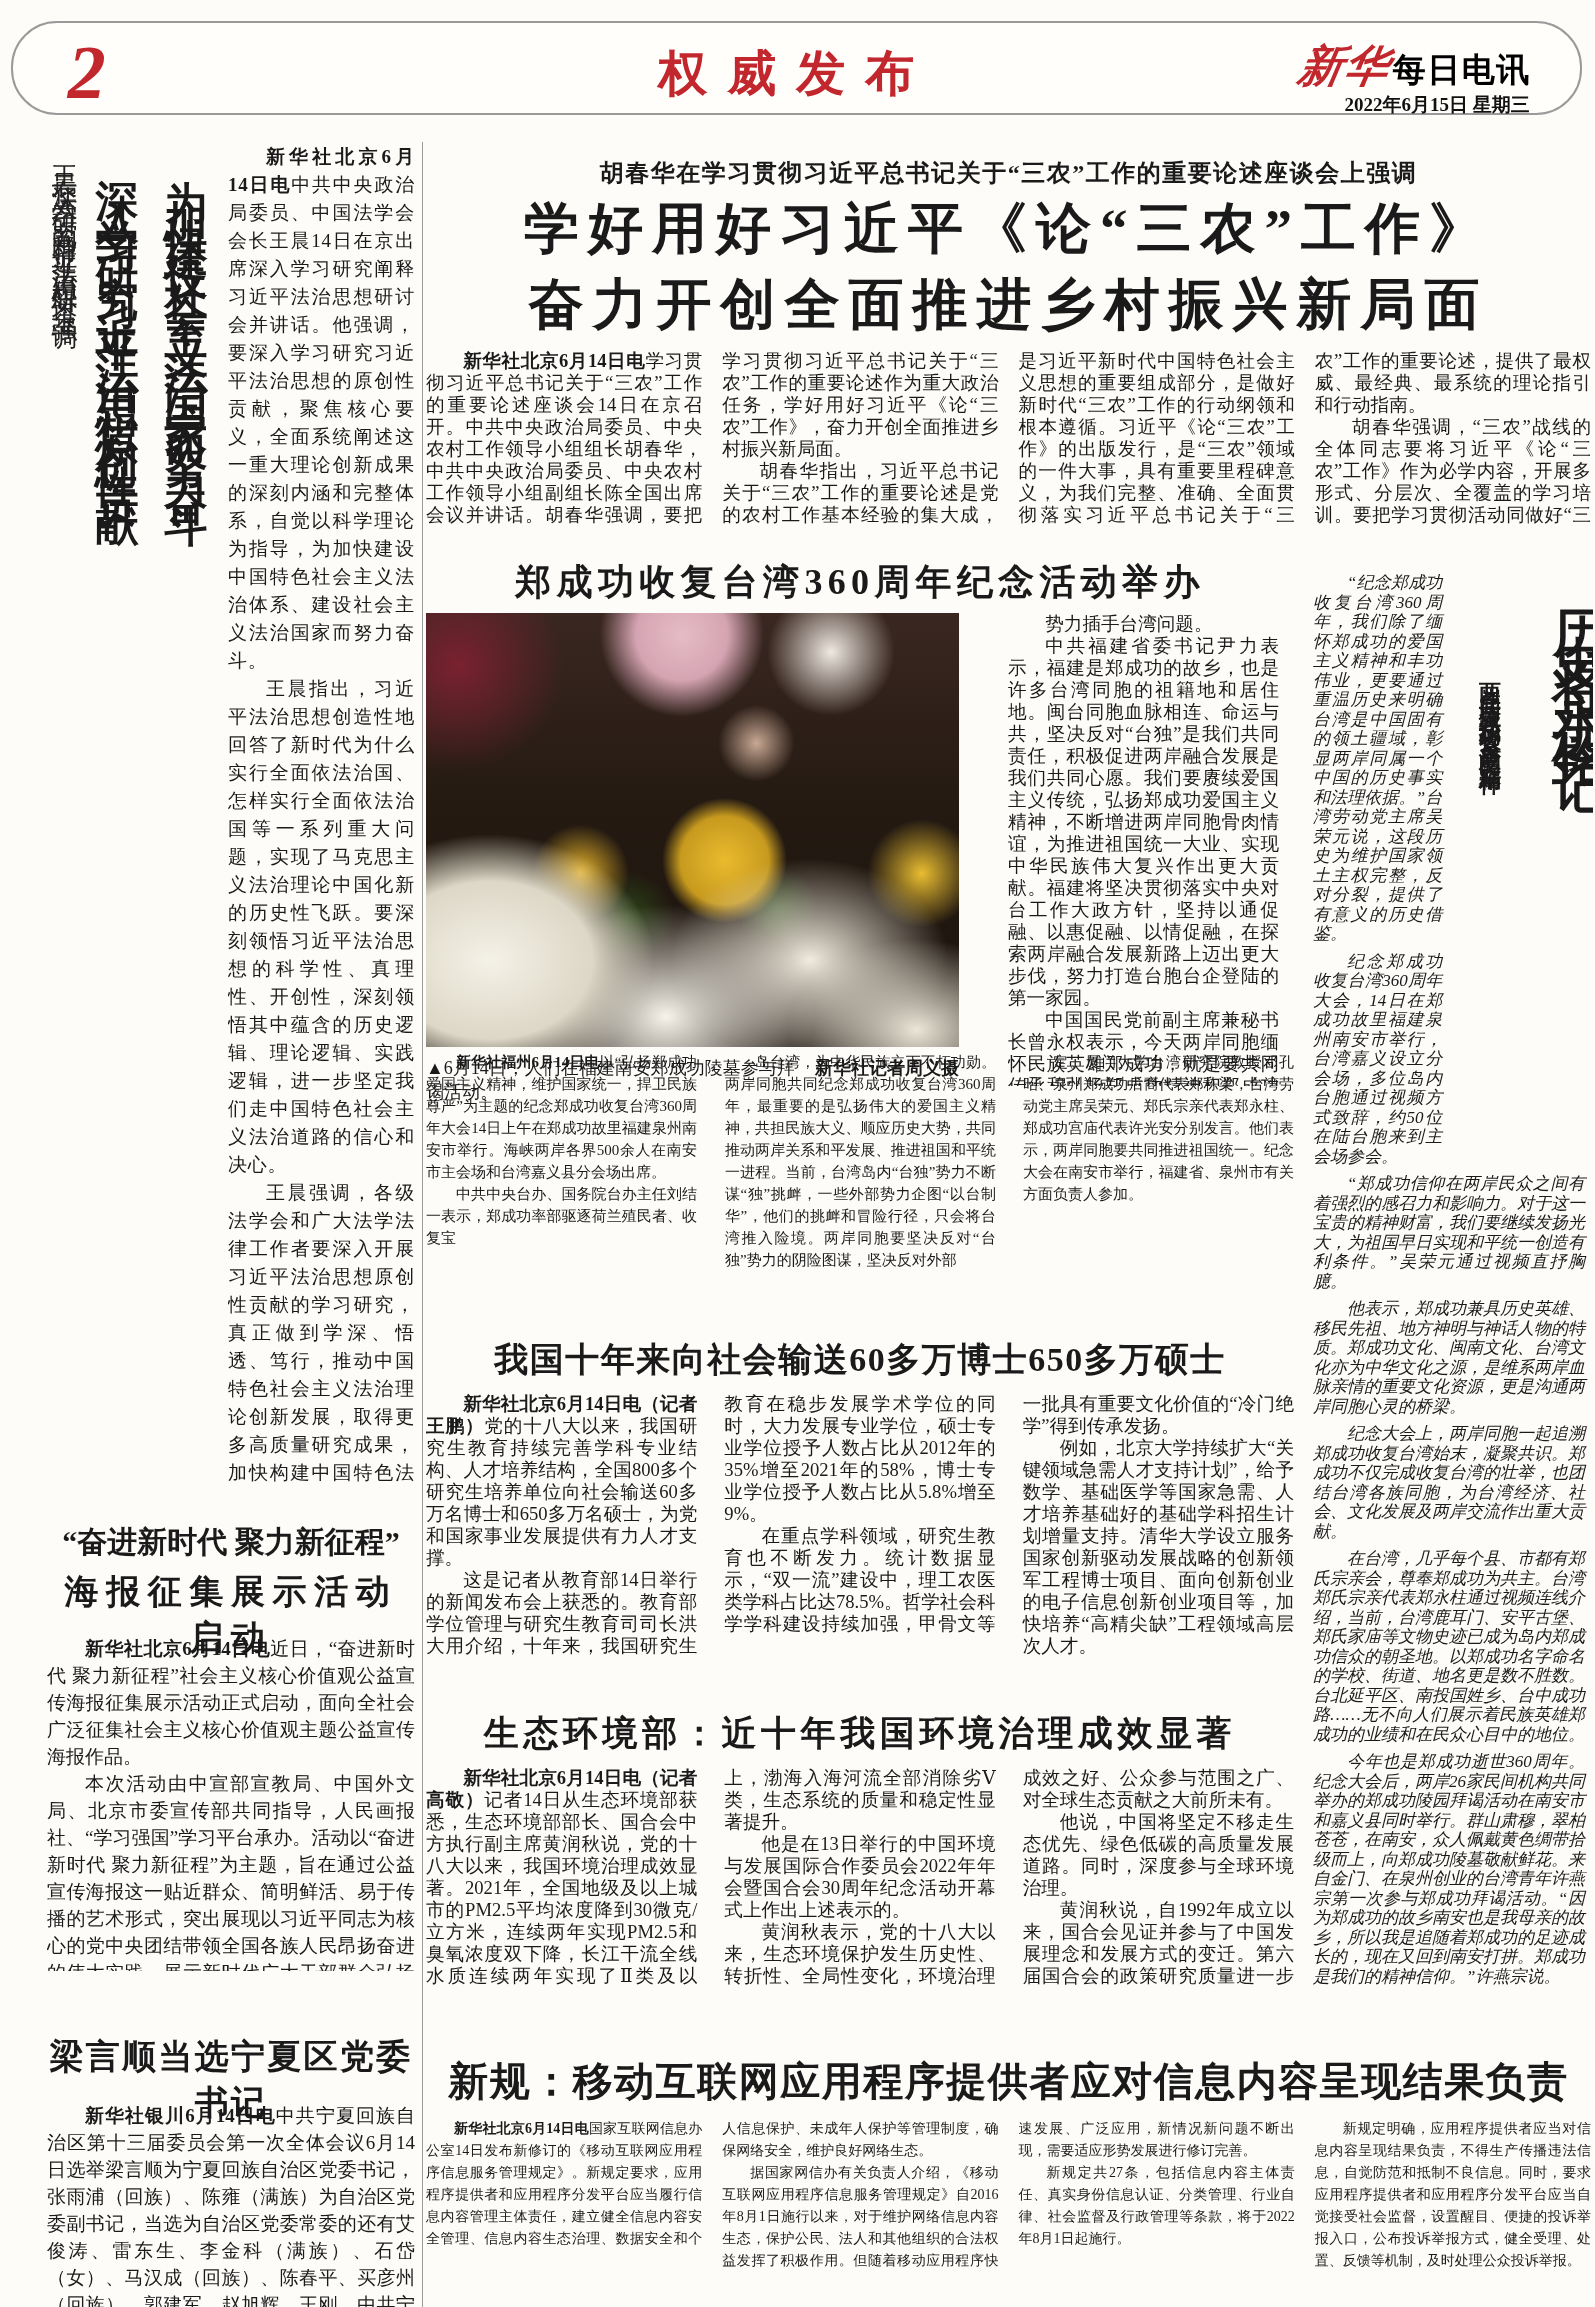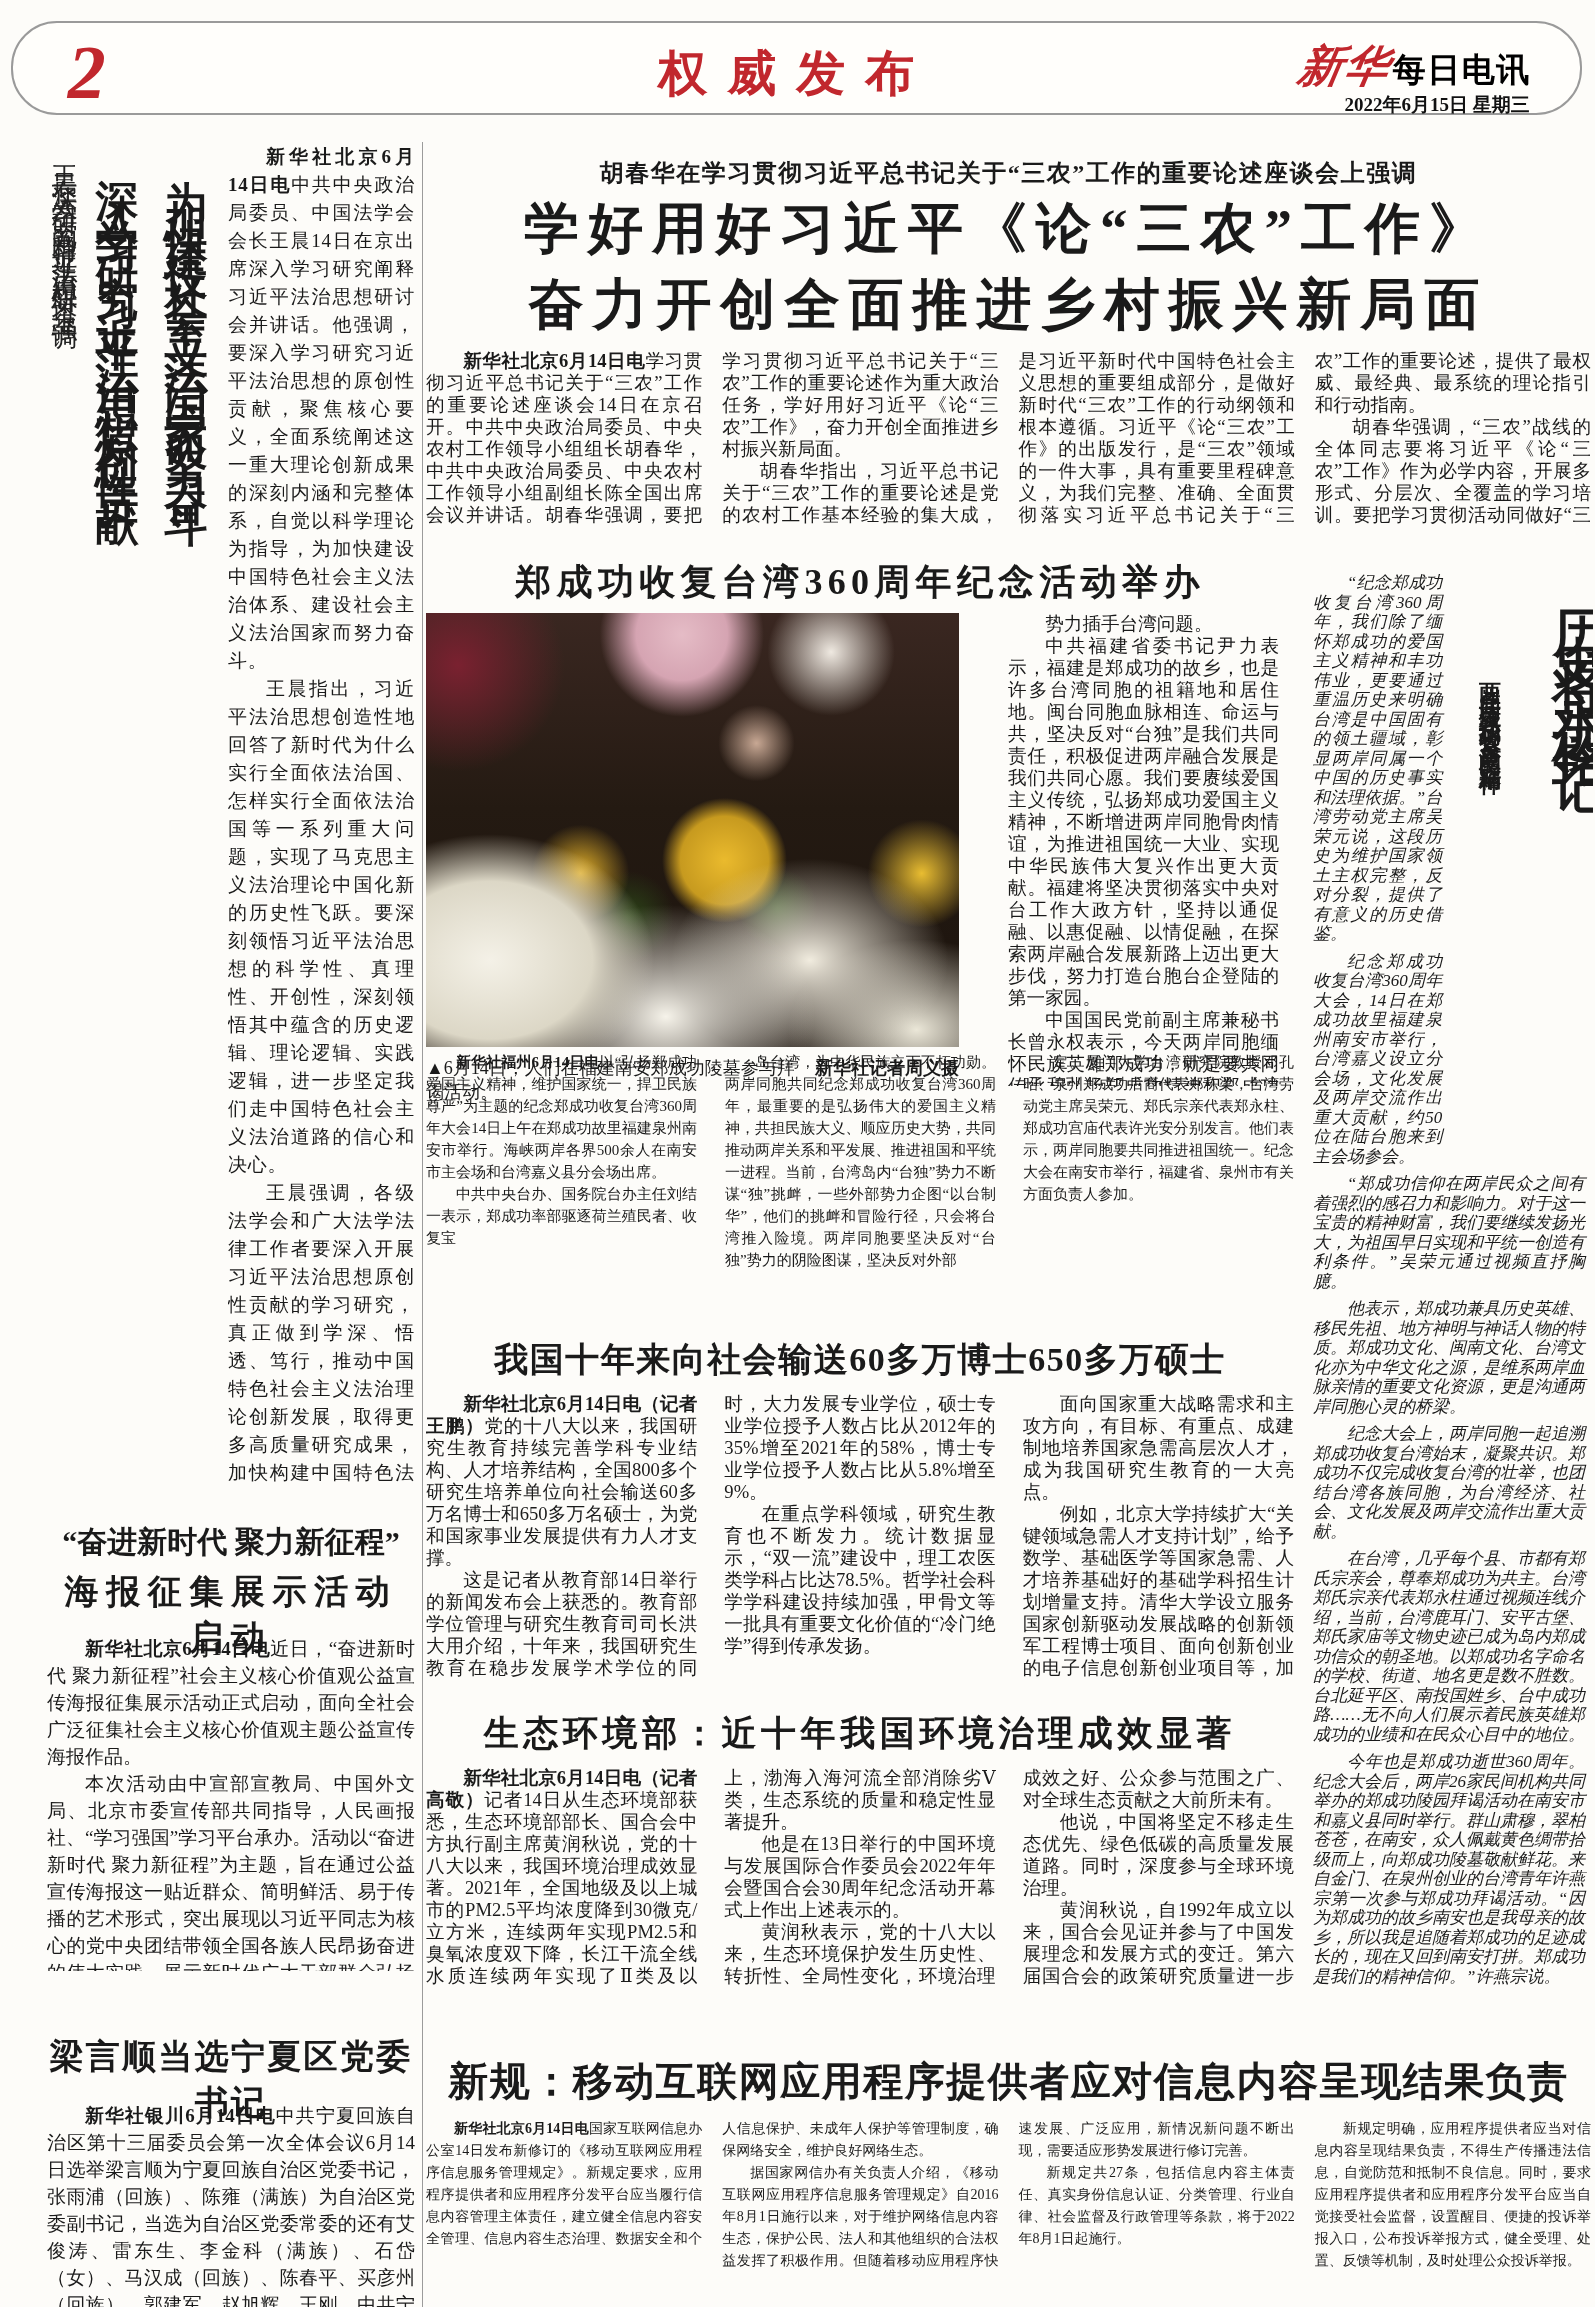--- a/index.html
+++ b/index.html
@@ -173,36 +173,35 @@
     <p class="para" data-name="paragraph"><span>定。厦门大学台湾研究院教授邓孔昭、泉州郑成功后裔代表郑栋梁，台湾劳动党主席吴荣元、郑氏宗亲代表郑永柱、郑成功宫庙代表许光安分别发言。他们表示，两岸同胞要共同推进祖国统一。纪念大会在南安市举行，福建省、泉州市有关方面负责人参加。</span></p>
   </div>
 
 <div class="feature" data-name="feature-article">
   <div class="feat-titles" data-name="feature-title-block">
     <div class="feat-headline" data-name="feature-headline">历史将永远铭记</div>
     <div class="feat-subtitle" data-name="feature-subtitle">两岸共同赓续郑成功收复台湾的民族精神</div>
   </div>
   <div class="jbody" data-name="feature-body">
       <p class="para" data-name="paragraph"><span>“纪念郑成功收复台湾360周年，我们除了缅怀郑成功的爱国主义精神和丰功伟业，更要通过重温历史来明确台湾是中国固有的领土疆域，彰显两岸同属一个中国的历史事实和法理依据。”台湾劳动党主席吴荣元说，这段历史为维护国家领土主权完整，反对分裂，提供了有意义的历史借鉴。</span></p>
-      <p class="para" data-name="paragraph"><span>纪念郑成功收复台湾360周年大会，14日在郑成功故里福建泉州南安市举行，台湾嘉义设立分会场，文化发展及两岸交流作出重大贡献，约50位在陆台胞来到主会场参会。</span></p>
+      <p class="para" data-name="paragraph"><span>纪念郑成功收复台湾360周年大会，14日在郑成功故里福建泉州南安市举行，台湾嘉义设立分会场，多位岛内台胞通过视频方式致辞，约50位在陆台胞来到主会场参会。</span></p>
       <p class="para" data-name="paragraph"><span>“郑成功信仰在两岸民众之间有着强烈的感召力和影响力。对于这一宝贵的精神财富，我们要继续发扬光大，为祖国早日实现和平统一创造有利条件。”吴荣元通过视频直抒胸臆。</span></p>
       <p class="para" data-name="paragraph"><span>他表示，郑成功兼具历史英雄、移民先祖、地方神明与神话人物的特质。郑成功文化、闽南文化、台湾文化亦为中华文化之源，是维系两岸血脉亲情的重要文化资源，更是沟通两岸同胞心灵的桥梁。</span></p>
       <p class="para" data-name="paragraph"><span>纪念大会上，两岸同胞一起追溯郑成功收复台湾始末，凝聚共识。郑成功不仅完成收复台湾的壮举，也团结台湾各族同胞，为台湾经济、社会、文化发展及两岸交流作出重大贡献。</span></p>
       <p class="para" data-name="paragraph"><span>在台湾，几乎每个县、市都有郑氏宗亲会，尊奉郑成功为共主。台湾郑氏宗亲代表郑永柱通过视频连线介绍，当前，台湾鹿耳门、安平古堡、郑氏家庙等文物史迹已成为岛内郑成功信众的朝圣地。以郑成功名字命名的学校、街道、地名更是数不胜数。台北延平区、南投国姓乡、台中成功路……无不向人们展示着民族英雄郑成功的业绩和在民众心目中的地位。</span></p>
       <p class="para" data-name="paragraph"><span>今年也是郑成功逝世360周年。纪念大会后，两岸26家民间机构共同举办的郑成功陵园拜谒活动在南安市和嘉义县同时举行。群山肃穆，翠柏苍苍，在南安，众人佩戴黄色绸带拾级而上，向郑成功陵墓敬献鲜花。来自金门、在泉州创业的台湾青年许燕宗第一次参与郑成功拜谒活动。“因为郑成功的故乡南安也是我母亲的故乡，所以我是追随着郑成功的足迹成长的，现在又回到南安打拼。郑成功是我们的精神信仰。”许燕宗说。</span></p>
     </div>
 
 </div>
 
 <div class="phd-h" data-name="phd-headline">我国十年来向社会输送60多万博士650多万硕士</div>
 <div class="phd-body jbody" data-name="phd-body">
     <p class="para" data-name="paragraph"><b class="lead" data-name="dateline-lead">新华社北京6月14日电（记者王鹏）</b><span>党的十八大以来，我国研究生教育持续完善学科专业结构、人才培养结构，全国800多个研究生培养单位向社会输送60多万名博士和650多万名硕士，为党和国家事业发展提供有力人才支撑。</span></p>
     <p class="para" data-name="paragraph"><span>这是记者从教育部14日举行的新闻发布会上获悉的。教育部学位管理与研究生教育司司长洪大用介绍，十年来，我国研究生教育在稳步发展学术学位的同时，大力发展专业学位，硕士专业学位授予人数占比从2012年的35%增至2021年的58%，博士专业学位授予人数占比从5.8%增至9%。</span></p>
     <p class="para" data-name="paragraph"><span>在重点学科领域，研究生教育也不断发力。统计数据显示，“双一流”建设中，理工农医类学科占比达78.5%。哲学社会科学学科建设持续加强，甲骨文等一批具有重要文化价值的“冷门绝学”得到传承发扬。</span></p>
-    <p class="para" data-name="paragraph"><span>面向国家重大战略需求和主攻方向，有目标、有重点、成建制地培养国家急需高层次人才，成为我国研究生教育的一大亮点。</span></p>
     <p class="para" data-name="paragraph"><span>例如，北京大学持续扩大“关键领域急需人才支持计划”，给予数学、基础医学等国家急需、人才培养基础好的基础学科招生计划增量支持。清华大学设立服务国家创新驱动发展战略的创新领军工程博士项目、面向创新创业的电子信息创新创业项目等，加快培养“高精尖缺”工程领域高层次人才。</span></p>
   </div>
 
 <div class="env-h" data-name="environment-headline">生态环境部：近十年我国环境治理成效显著</div>
 <div class="env-body jbody" data-name="environment-body">
     <p class="para" data-name="paragraph"><b class="lead" data-name="dateline-lead">新华社北京6月14日电（记者高敬）</b><span>记者14日从生态环境部获悉，生态环境部部长、国合会中方执行副主席黄润秋说，党的十八大以来，我国环境治理成效显著。2021年，全国地级及以上城市的PM2.5平均浓度降到30微克/立方米，连续两年实现PM2.5和臭氧浓度双下降，长江干流全线水质连续两年实现了Ⅱ类及以上，渤海入海河流全部消除劣Ⅴ类，生态系统的质量和稳定性显著提升。</span></p>
     <p class="para" data-name="paragraph"><span>他是在13日举行的中国环境与发展国际合作委员会2022年年会暨国合会30周年纪念活动开幕式上作出上述表示的。</span></p>
     <p class="para" data-name="paragraph"><span>黄润秋表示，党的十八大以来，生态环境保护发生历史性、转折性、全局性变化，环境治理成效之好、公众参与范围之广、对全球生态贡献之大前所未有。</span></p>
     <p class="para" data-name="paragraph"><span>他说，中国将坚定不移走生态优先、绿色低碳的高质量发展道路。同时，深度参与全球环境治理。</span></p>
     <p class="para" data-name="paragraph"><span>黄润秋说，自1992年成立以来，国合会见证并参与了中国发展理念和发展方式的变迁。第六届国合会的政策研究质量进一步提高，在中国可持续发展进程中发挥了重要作用。</span></p>

